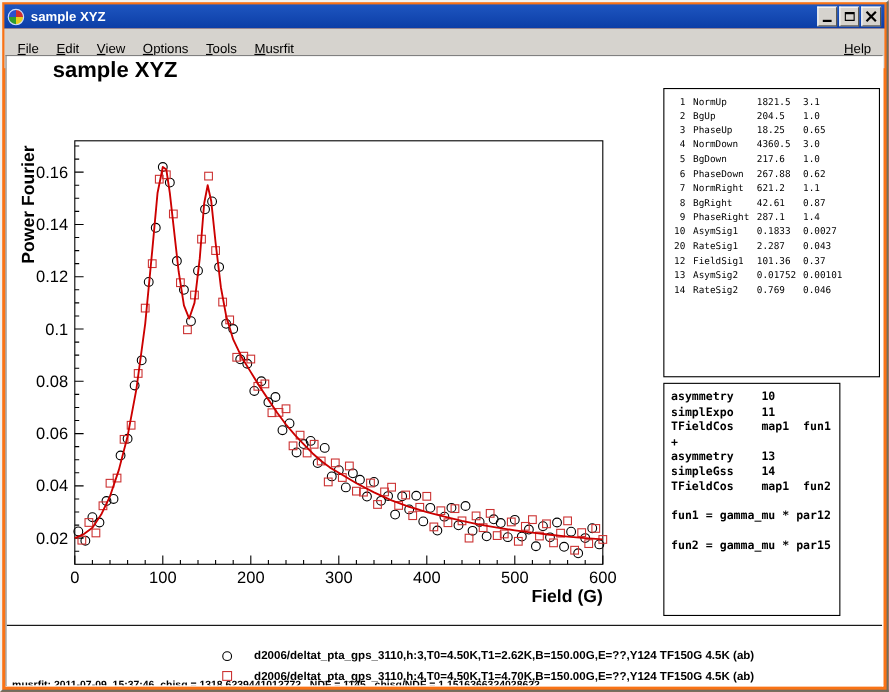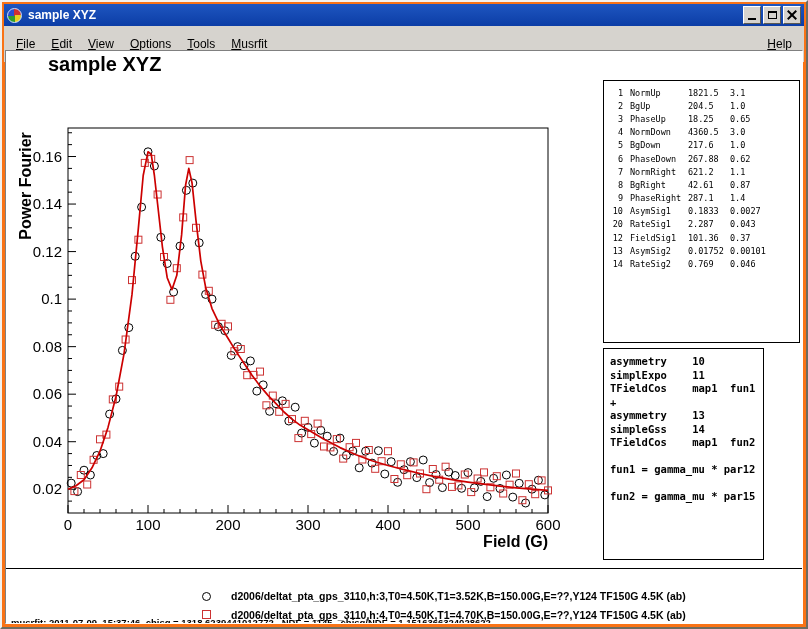--- a/index.html
+++ b/index.html
@@ -439,21 +439,21 @@
 fun1 = gamma_mu * par12
 
 fun2 = gamma_mu * par15</div>
     </div>
 
     <div class="info-pad">
       <div class="status-line">musrfit: 2011-07-09, 15:37:46, chisq = 1318.6239441012772 , NDF = 1145 , chisq/NDF = 1.1516366324028622</div>
       <div>
           <div class="legend-row" style="top: 21px;">
             <span class="lmark circle" style="border-color: rgb(0, 0, 0);"></span>
-            <span>d2006/deltat_pta_gps_3110,h:3,T0=4.50K,T1=3.52K,B=150.00G,E=??,Y124 TF150G 4.5K (ab)</span>
+            <span>d2006/deltat_pta_gps_3110,h:3,T0=4.50K,T1=2.62K,B=150.00G,E=??,Y124 TF150G 4.5K (ab)</span>
           </div>
           <div class="legend-row" style="top: 39.5px;">
             <span class="lmark square" style="border-color: rgb(204, 51, 51);"></span>
             <span>d2006/deltat_pta_gps_3110,h:4,T0=4.50K,T1=4.70K,B=150.00G,E=??,Y124 TF150G 4.5K (ab)</span>
           </div>
         </div>
     </div>
 
   </div>
 </div>

